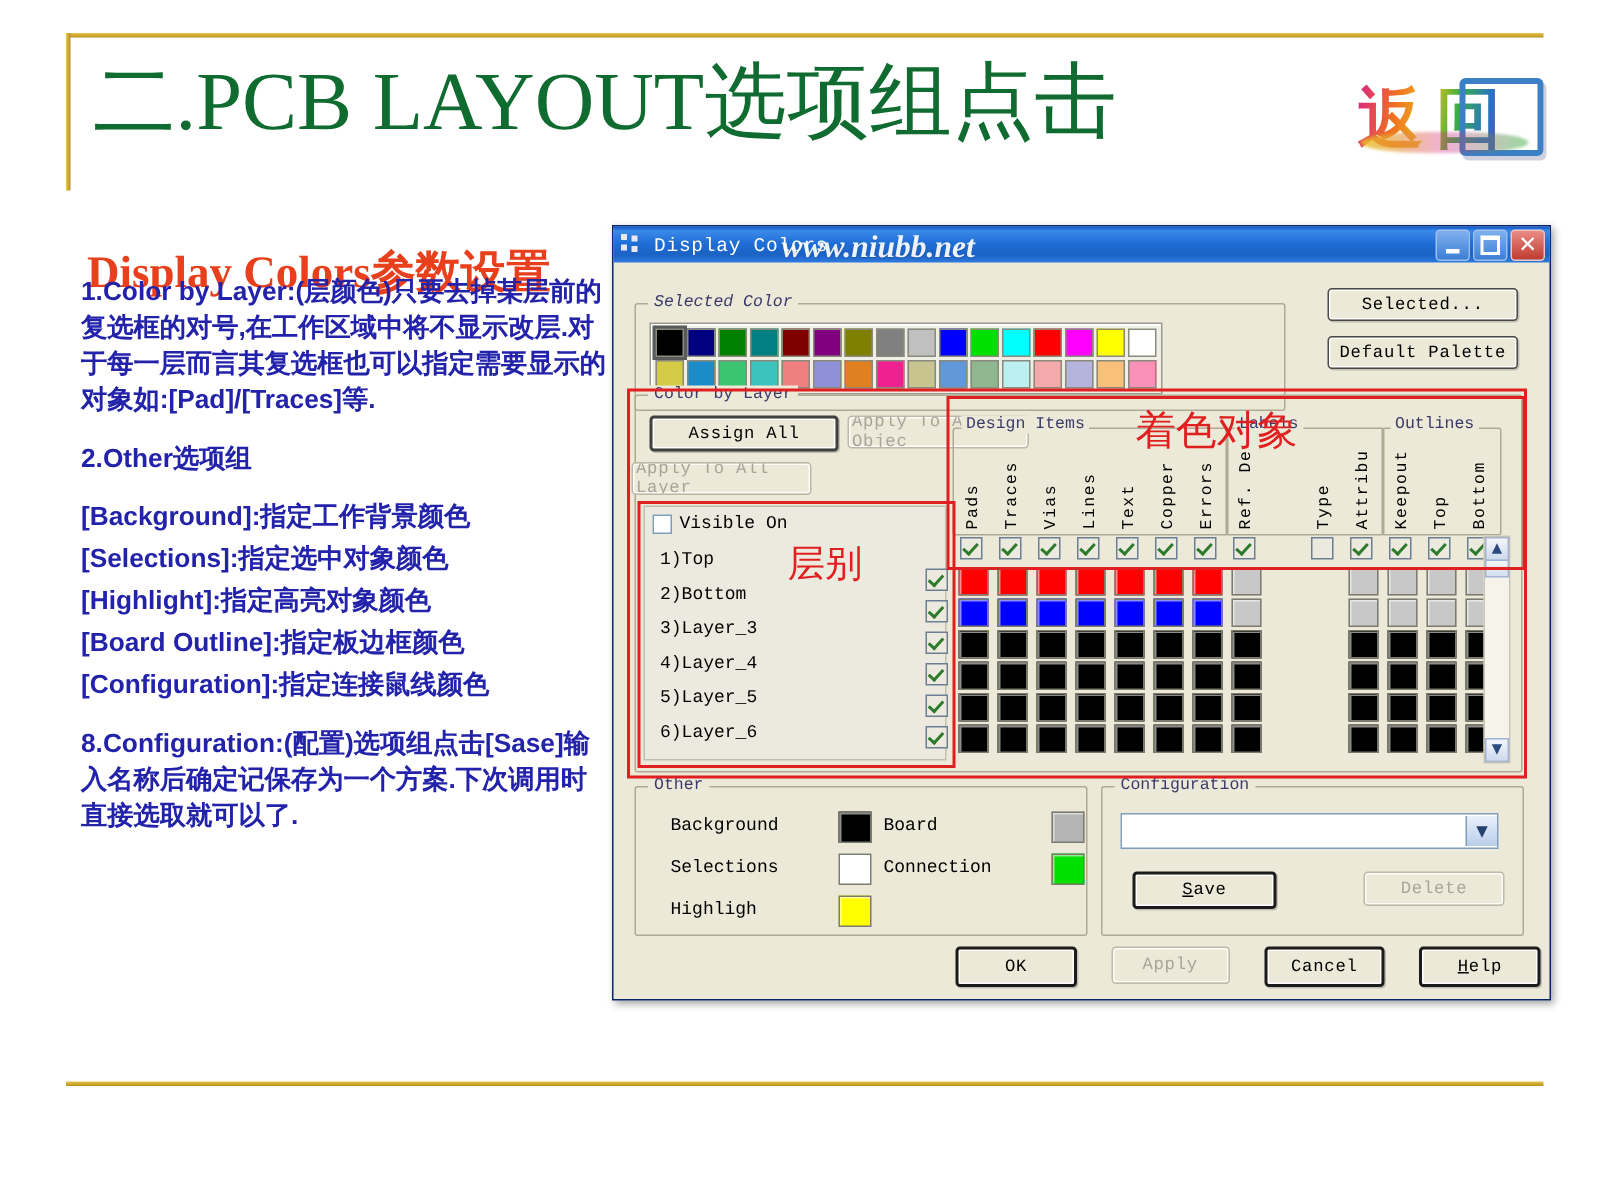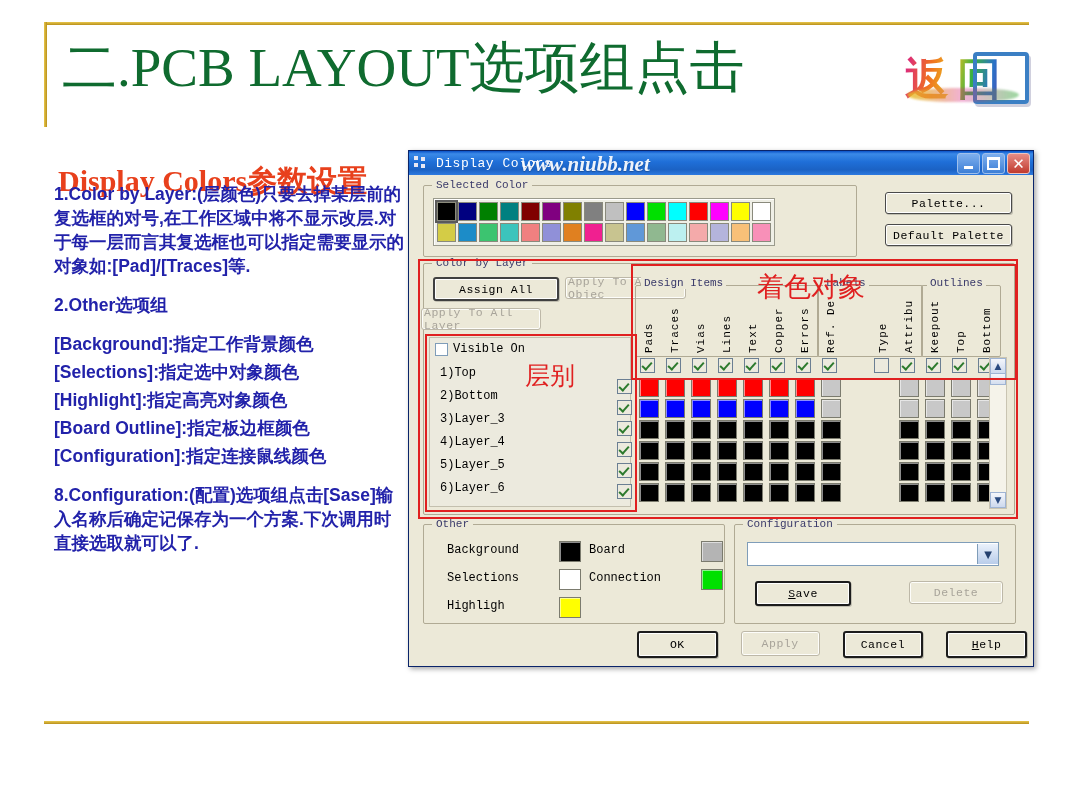--- a/index.html
+++ b/index.html
@@ -188,21 +188,21 @@
           </div>
         <div class="wb max">
             <span></span>
           </div>
         <div class="wb close">
             <span>✕</span>
           </div>
       </div>
     </div>
 
-    <div class="gb" style="left:14px;top:34px;width:432px;height:70px;">
+    <div class="gb" style="left:14px;top:51px;width:432px;height:70px;font-style:italic;">
       <div class="gb-title">Selected Color</div>
       <div id="palette-grid" style="position:absolute;left:9px;top:12px;padding:3px;background:#efefe6;border:1px solid #9a9a8c;box-shadow:1px 1px 0 #fff inset;">
           <div style="display: flex; gap: 2px;">
             <div class="pal-sw sel" style="background: rgb(0, 0, 0);"></div>
             <div class="pal-sw" style="background: rgb(0, 0, 128);"></div>
             <div class="pal-sw" style="background: rgb(0, 128, 0);"></div>
             <div class="pal-sw" style="background: rgb(0, 128, 128);"></div>
             <div class="pal-sw" style="background: rgb(128, 0, 0);"></div>
             <div class="pal-sw" style="background: rgb(128, 0, 128);"></div>
             <div class="pal-sw" style="background: rgb(128, 128, 0);"></div>
@@ -231,21 +231,21 @@
             <div class="pal-sw" style="background: rgb(188, 240, 240);"></div>
             <div class="pal-sw" style="background: rgb(244, 170, 170);"></div>
             <div class="pal-sw" style="background: rgb(180, 180, 220);"></div>
             <div class="pal-sw" style="background: rgb(248, 192, 120);"></div>
             <div class="pal-sw" style="background: rgb(248, 144, 184);"></div>
           </div>
         </div>
     </div>
 
     <div class="xbtn" style="position:absolute;left:476px;top:41px;width:125px;height:20px;">
-      <span>Palette...</span>
+      <span>Selected...</span>
     </div>
     <div class="xbtn" style="position:absolute;left:476px;top:73px;width:125px;height:20px;">
       <span>Default Palette</span>
     </div>
 
     <div class="gb" style="left:14px;top:112px;width:590px;height:250px;">
       <div class="gb-title">Color by Layer</div>
     </div>
 
     <div class="xbtn" style="position:absolute;left:24px;top:126px;width:122px;height:20px;border:2px solid #404040;">

